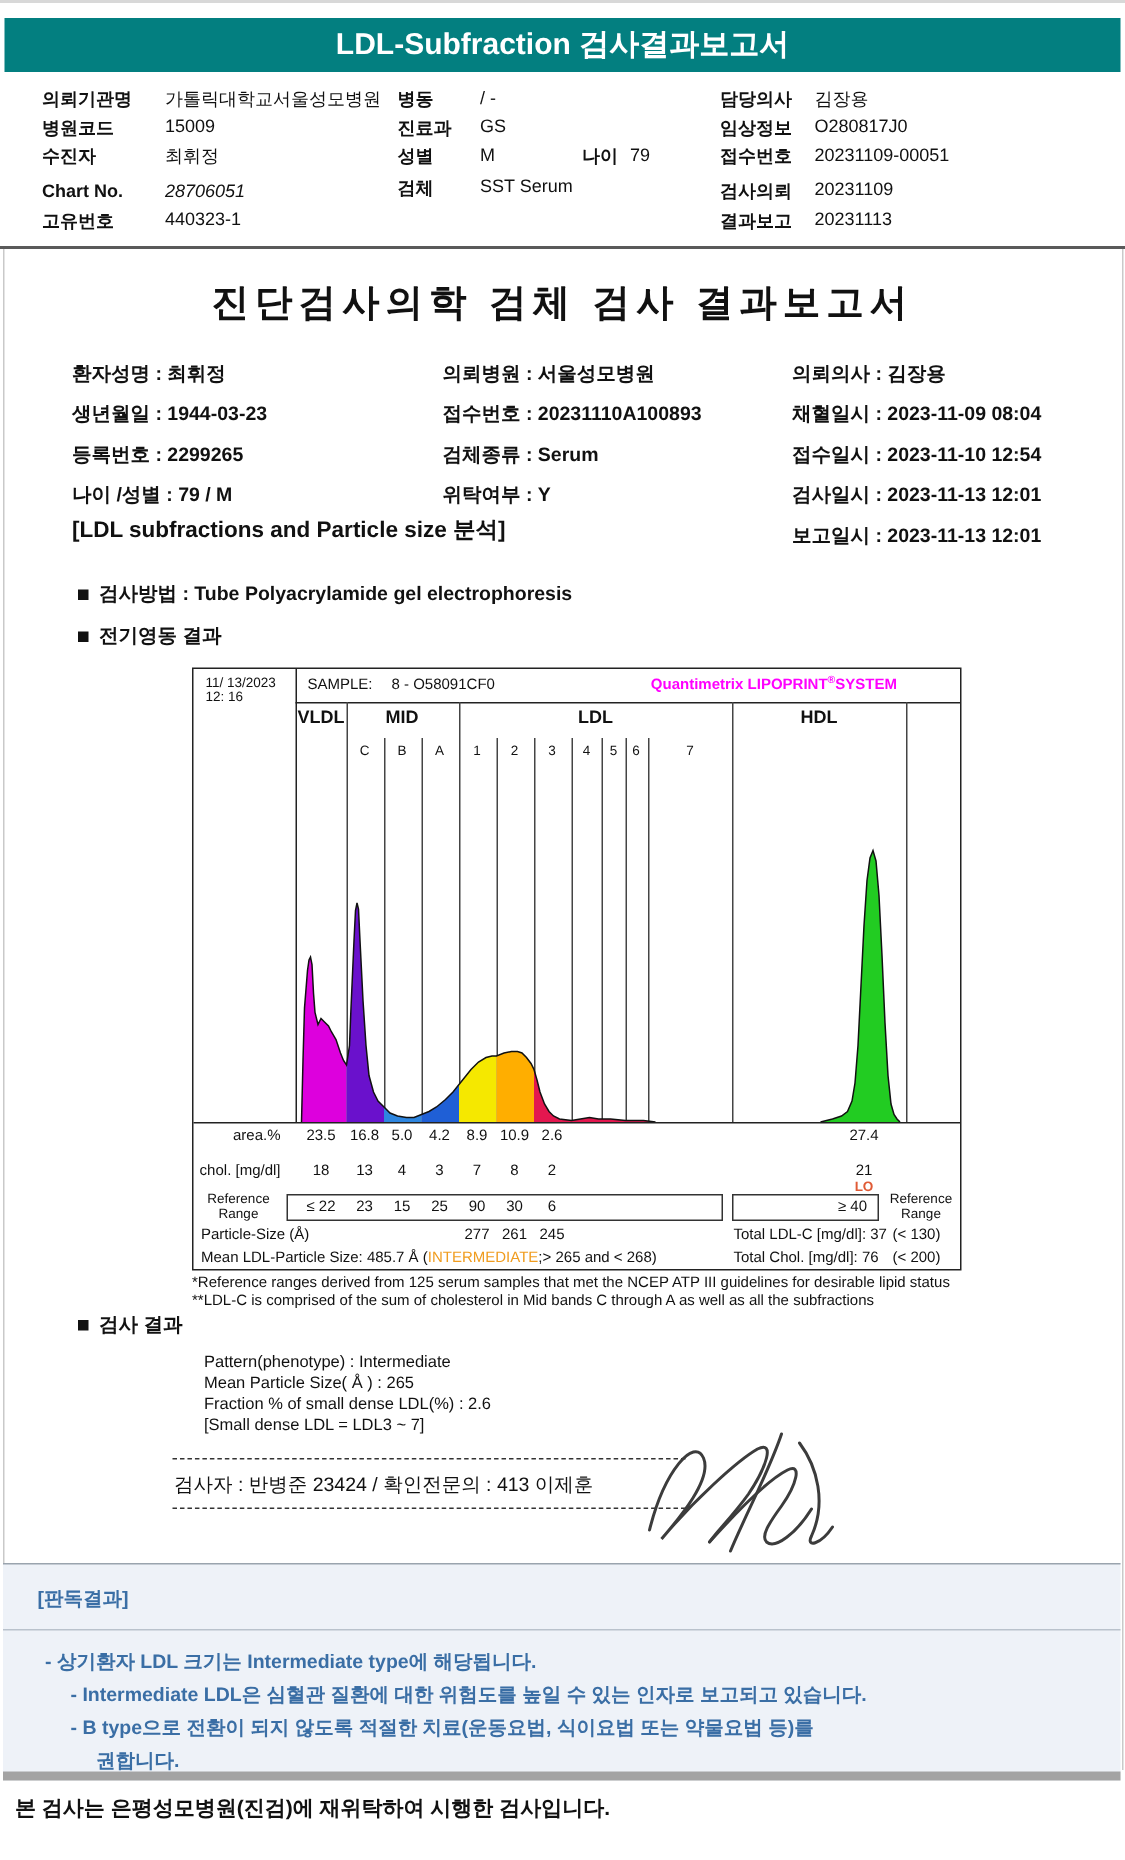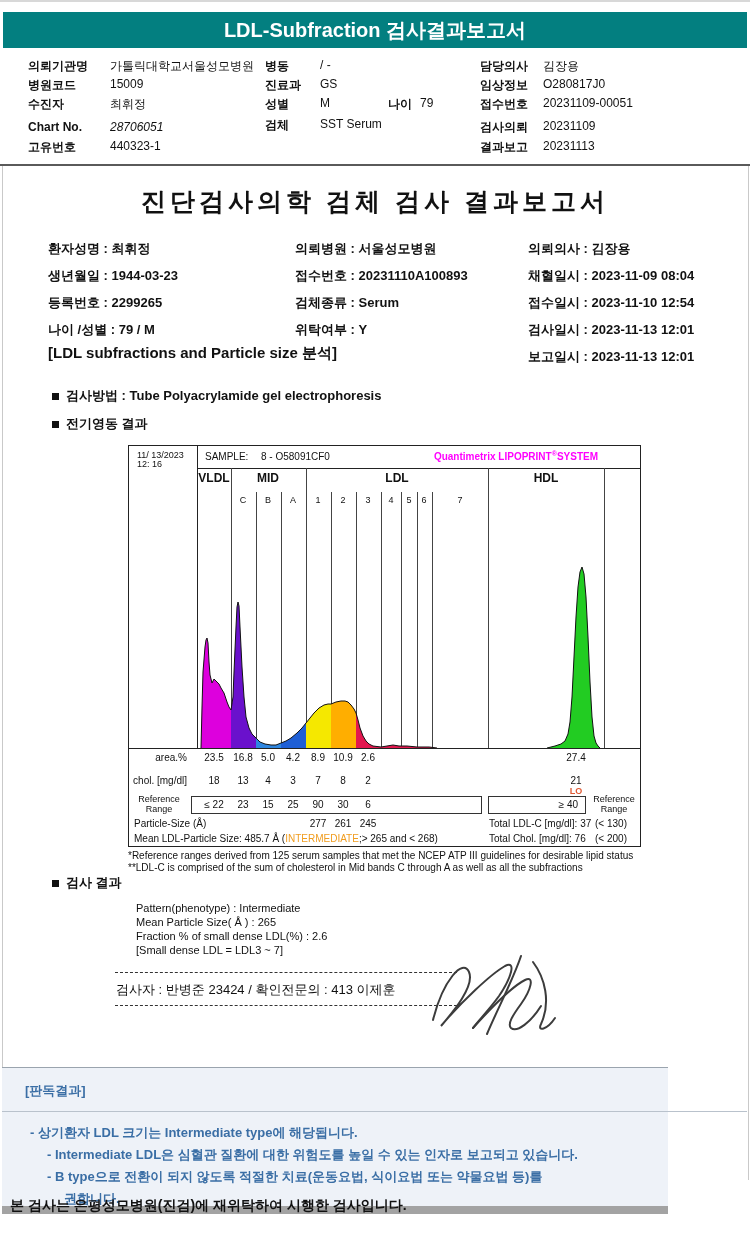--- a/index.html
+++ b/index.html
@@ -17,22 +17,22 @@
   .report-frame{left:2px;top:164px;width:745px;height:1014px;border-left:1px solid #c9c9c9;border-right:1px solid #c9c9c9;}
   .rpt-title{left:0;top:183px;width:750px;text-align:center;font-size:25px;font-weight:700;letter-spacing:4px;}
   .chart{left:128px;top:443px;width:511px;height:400px;border:1px solid #222;background:#fff;font-size:10px;}
   .vline{position:absolute;width:1px;background:#444;}
   .hline{position:absolute;height:1px;background:#222;}
   .refbox{position:absolute;border:1px solid #333;height:16px;}
   .brand{color:#ff00ff;font-weight:700;}
   .lo{color:#e05a35;font-weight:700;font-size:9px;}
   .orange-word{color:#f09c1e;}
   .dash{position:absolute;border-top:1px dashed #333;width:342px;left:115px;}
-  .interp-box{left:2px;top:1040px;width:666px;height:138px;background:#eef2f8;
-              border-top:1px solid #9aa4ae;border-bottom:8px solid #a3a3a3;margin-top:25px;}
+  .interp-box{left:2px;top:1040px;width:745px;height:138px;background:#eef2f8;
+              border-top:1px solid #9aa4ae;border-bottom:6px solid #a3a3a3;}
   .interp{color:#3a6ea5;font-weight:700;font-size:13px;}
   .sq{position:absolute;width:7px;height:7px;background:#111;}
   sup{font-size:7px;}
 </style>
 </head>
 <body>
 
 <div id="page">
 
   <div class="abs teal-bar">

